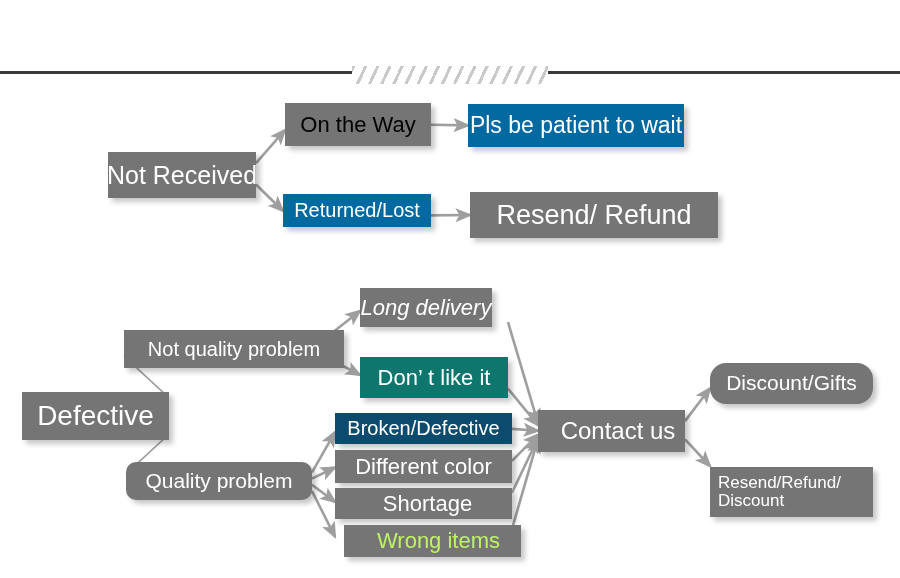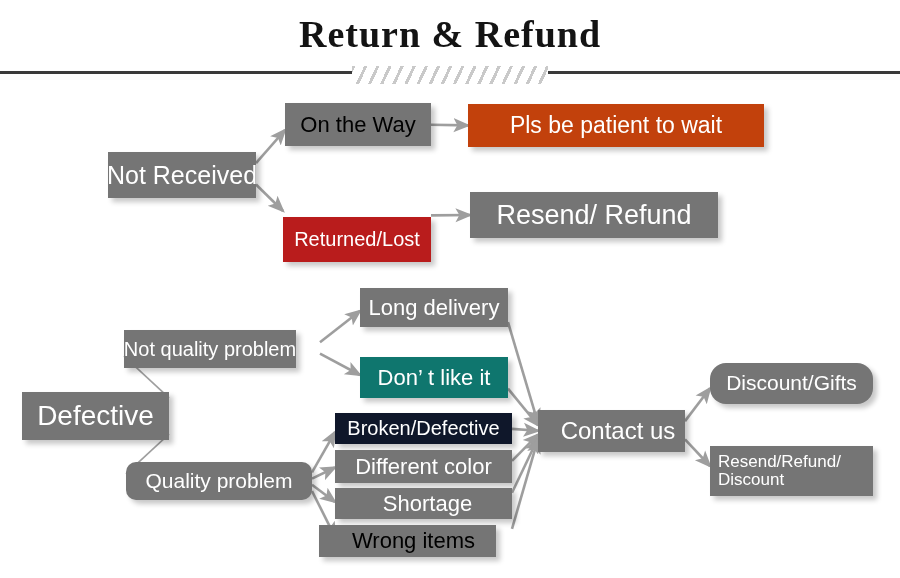--- a/index.html
+++ b/index.html
@@ -63,38 +63,37 @@
     background: #757575;
     color: #ffffff;
     box-shadow: 4px 4px 5px rgba(0,0,0,0.22);
     display: flex;
     align-items: center;
     justify-content: center;
     line-height: 1.05;
     white-space: pre;
     box-sizing: border-box;
   }
-  .node.left-text { justify-content: flex-start; padding-left: 8px; }
+  .node.left-text { justify-content: flex-start; padding-left: 8px; margin-top: 21px; }
 
   
   #arrows {
     position: absolute;
     left: 0;
     top: 0;
     width: 900px;
     height: 578px;
     pointer-events: none;
   }
 </style>
 </head>
 <body>
 
 <div id="page">
 
-  <div id="title">Return &amp; Refund</div>
 
   <div id="divider">
     <div class="rule left"></div>
     <div id="hatch"></div>
     <div class="rule right"></div>
   </div>
 
   <svg id="arrows" viewBox="0 0 900 578" xmlns="http://www.w3.org/2000/svg">
       <defs>
         <marker id="ah" markerWidth="7" markerHeight="7" refX="5.6" refY="3.1" orient="auto">
@@ -119,31 +118,31 @@
       <line x1="512.0" y1="460.9" x2="538.0" y2="434.6" stroke="#9e9e9e" stroke-width="2.6" marker-end="url(#ah)"></line>
       <line x1="512.0" y1="492.8" x2="538.0" y2="438.3" stroke="#9e9e9e" stroke-width="2.6" marker-end="url(#ah)"></line>
       <line x1="512.0" y1="528.9" x2="538.0" y2="438.9" stroke="#9e9e9e" stroke-width="2.6" marker-end="url(#ah)"></line>
       <line x1="685.0" y1="421.1" x2="710.0" y2="388.3" stroke="#9e9e9e" stroke-width="2.6" marker-end="url(#ah)"></line>
       <line x1="685.0" y1="439.4" x2="710.0" y2="466.0" stroke="#9e9e9e" stroke-width="2.6" marker-end="url(#ah)"></line>
     </svg>
 
   <div id="nodes">
       <div class="node" style="left: 108px; top: 152px; width: 148px; height: 46px; font-size: 25px; background: rgb(117, 117, 117); color: rgb(255, 255, 255);">Not Received</div>
       <div class="node" style="left: 285px; top: 103px; width: 146px; height: 43px; font-size: 22px; background: rgb(117, 117, 117); color: #000000;">On the Way</div>
-      <div class="node" style="left: 283px; top: 194px; width: 148px; height: 45px; font-size: 20px; background: #b91c1c; color: rgb(255, 255, 255); margin-top: 23px;">Returned/Lost</div>
-      <div class="node" style="left: 468px; top: 104px; width: 296px; height: 43px; font-size: 23px; background: #c2410c; color: rgb(255, 255, 255);">Pls be patient to wait</div>
+      <div class="node" style="left: 283px; top: 194px; width: 148px; height: 33px; font-size: 20px; background: #0369a1; color: rgb(255, 255, 255);">Returned/Lost</div>
+      <div class="node" style="left: 468px; top: 104px; width: 216px; height: 43px; font-size: 23px; background: #0369a1; color: rgb(255, 255, 255);">Pls be patient to wait</div>
       <div class="node" style="left: 470px; top: 192px; width: 248px; height: 46px; font-size: 27px; background: rgb(117, 117, 117); color: rgb(255, 255, 255);">Resend/ Refund</div>
       <div class="node" style="left: 22px; top: 392px; width: 147px; height: 48px; font-size: 28px; background: rgb(117, 117, 117); color: rgb(255, 255, 255);">Defective</div>
-      <div class="node" style="left: 124px; top: 330px; width: 172px; height: 38px; font-size: 20px; background: rgb(117, 117, 117); color: rgb(255, 255, 255);">Not quality problem</div>
+      <div class="node" style="left: 124px; top: 330px; width: 220px; height: 38px; font-size: 20px; background: rgb(117, 117, 117); color: rgb(255, 255, 255);">Not quality problem</div>
       <div class="node" style="left: 126px; top: 462px; width: 186px; height: 38px; font-size: 21px; background: rgb(117, 117, 117); color: rgb(255, 255, 255); border-radius: 10px;">Quality problem</div>
-      <div class="node" style="left: 360px; top: 288px; width: 148px; height: 39px; font-size: 22px; background: rgb(117, 117, 117); color: rgb(255, 255, 255);">Long delivery</div>
+      <div class="node" style="left: 360px; top: 288px; width: 132px; height: 39px; font-size: 22px; background: rgb(117, 117, 117); color: rgb(255, 255, 255); font-style: italic;">Long delivery</div>
       <div class="node" style="left: 360px; top: 357px; width: 148px; height: 41px; font-size: 22px; background: #0f766e; color: rgb(255, 255, 255);">Don’ t like it</div>
-      <div class="node" style="left: 335px; top: 413px; width: 177px; height: 31px; font-size: 20px; background: #0f172a; color: rgb(255, 255, 255);">Broken/Defective</div>
+      <div class="node" style="left: 335px; top: 413px; width: 177px; height: 31px; font-size: 20px; background: #0c4a6e; color: rgb(255, 255, 255);">Broken/Defective</div>
       <div class="node" style="left: 335px; top: 450px; width: 177px; height: 33px; font-size: 22px; background: rgb(117, 117, 117); color: rgb(255, 255, 255);">Different color</div>
       <div class="node" style="left: 335px; top: 488px; width: 177px; height: 31px; font-size: 22px; background: rgb(117, 117, 117); color: rgb(255, 255, 255); padding-left: 8px;">Shortage</div>
-      <div class="node" style="left: 319px; top: 525px; width: 177px; height: 32px; font-size: 22px; background: rgb(117, 117, 117); color: #000000; padding-left: 12px;">Wrong items</div>
+      <div class="node" style="left: 344px; top: 525px; width: 177px; height: 32px; font-size: 22px; background: rgb(117, 117, 117); color: #bef264; padding-left: 12px;">Wrong items</div>
       <div class="node" style="left: 538px; top: 410px; width: 147px; height: 42px; font-size: 24px; background: rgb(117, 117, 117); color: rgb(255, 255, 255); padding-left: 13px;">Contact us</div>
       <div class="node" style="left: 710px; top: 363px; width: 163px; height: 41px; font-size: 21px; background: rgb(117, 117, 117); color: rgb(255, 255, 255); border-radius: 16px;">Discount/Gifts</div>
       <div class="node left-text" style="left: 710px; top: 446px; width: 163px; height: 50px; font-size: 17px; background: rgb(117, 117, 117); color: rgb(255, 255, 255);">Resend/Refund/
 Discount</div>
     </div>
 
 </div>
 
 </body></html>

